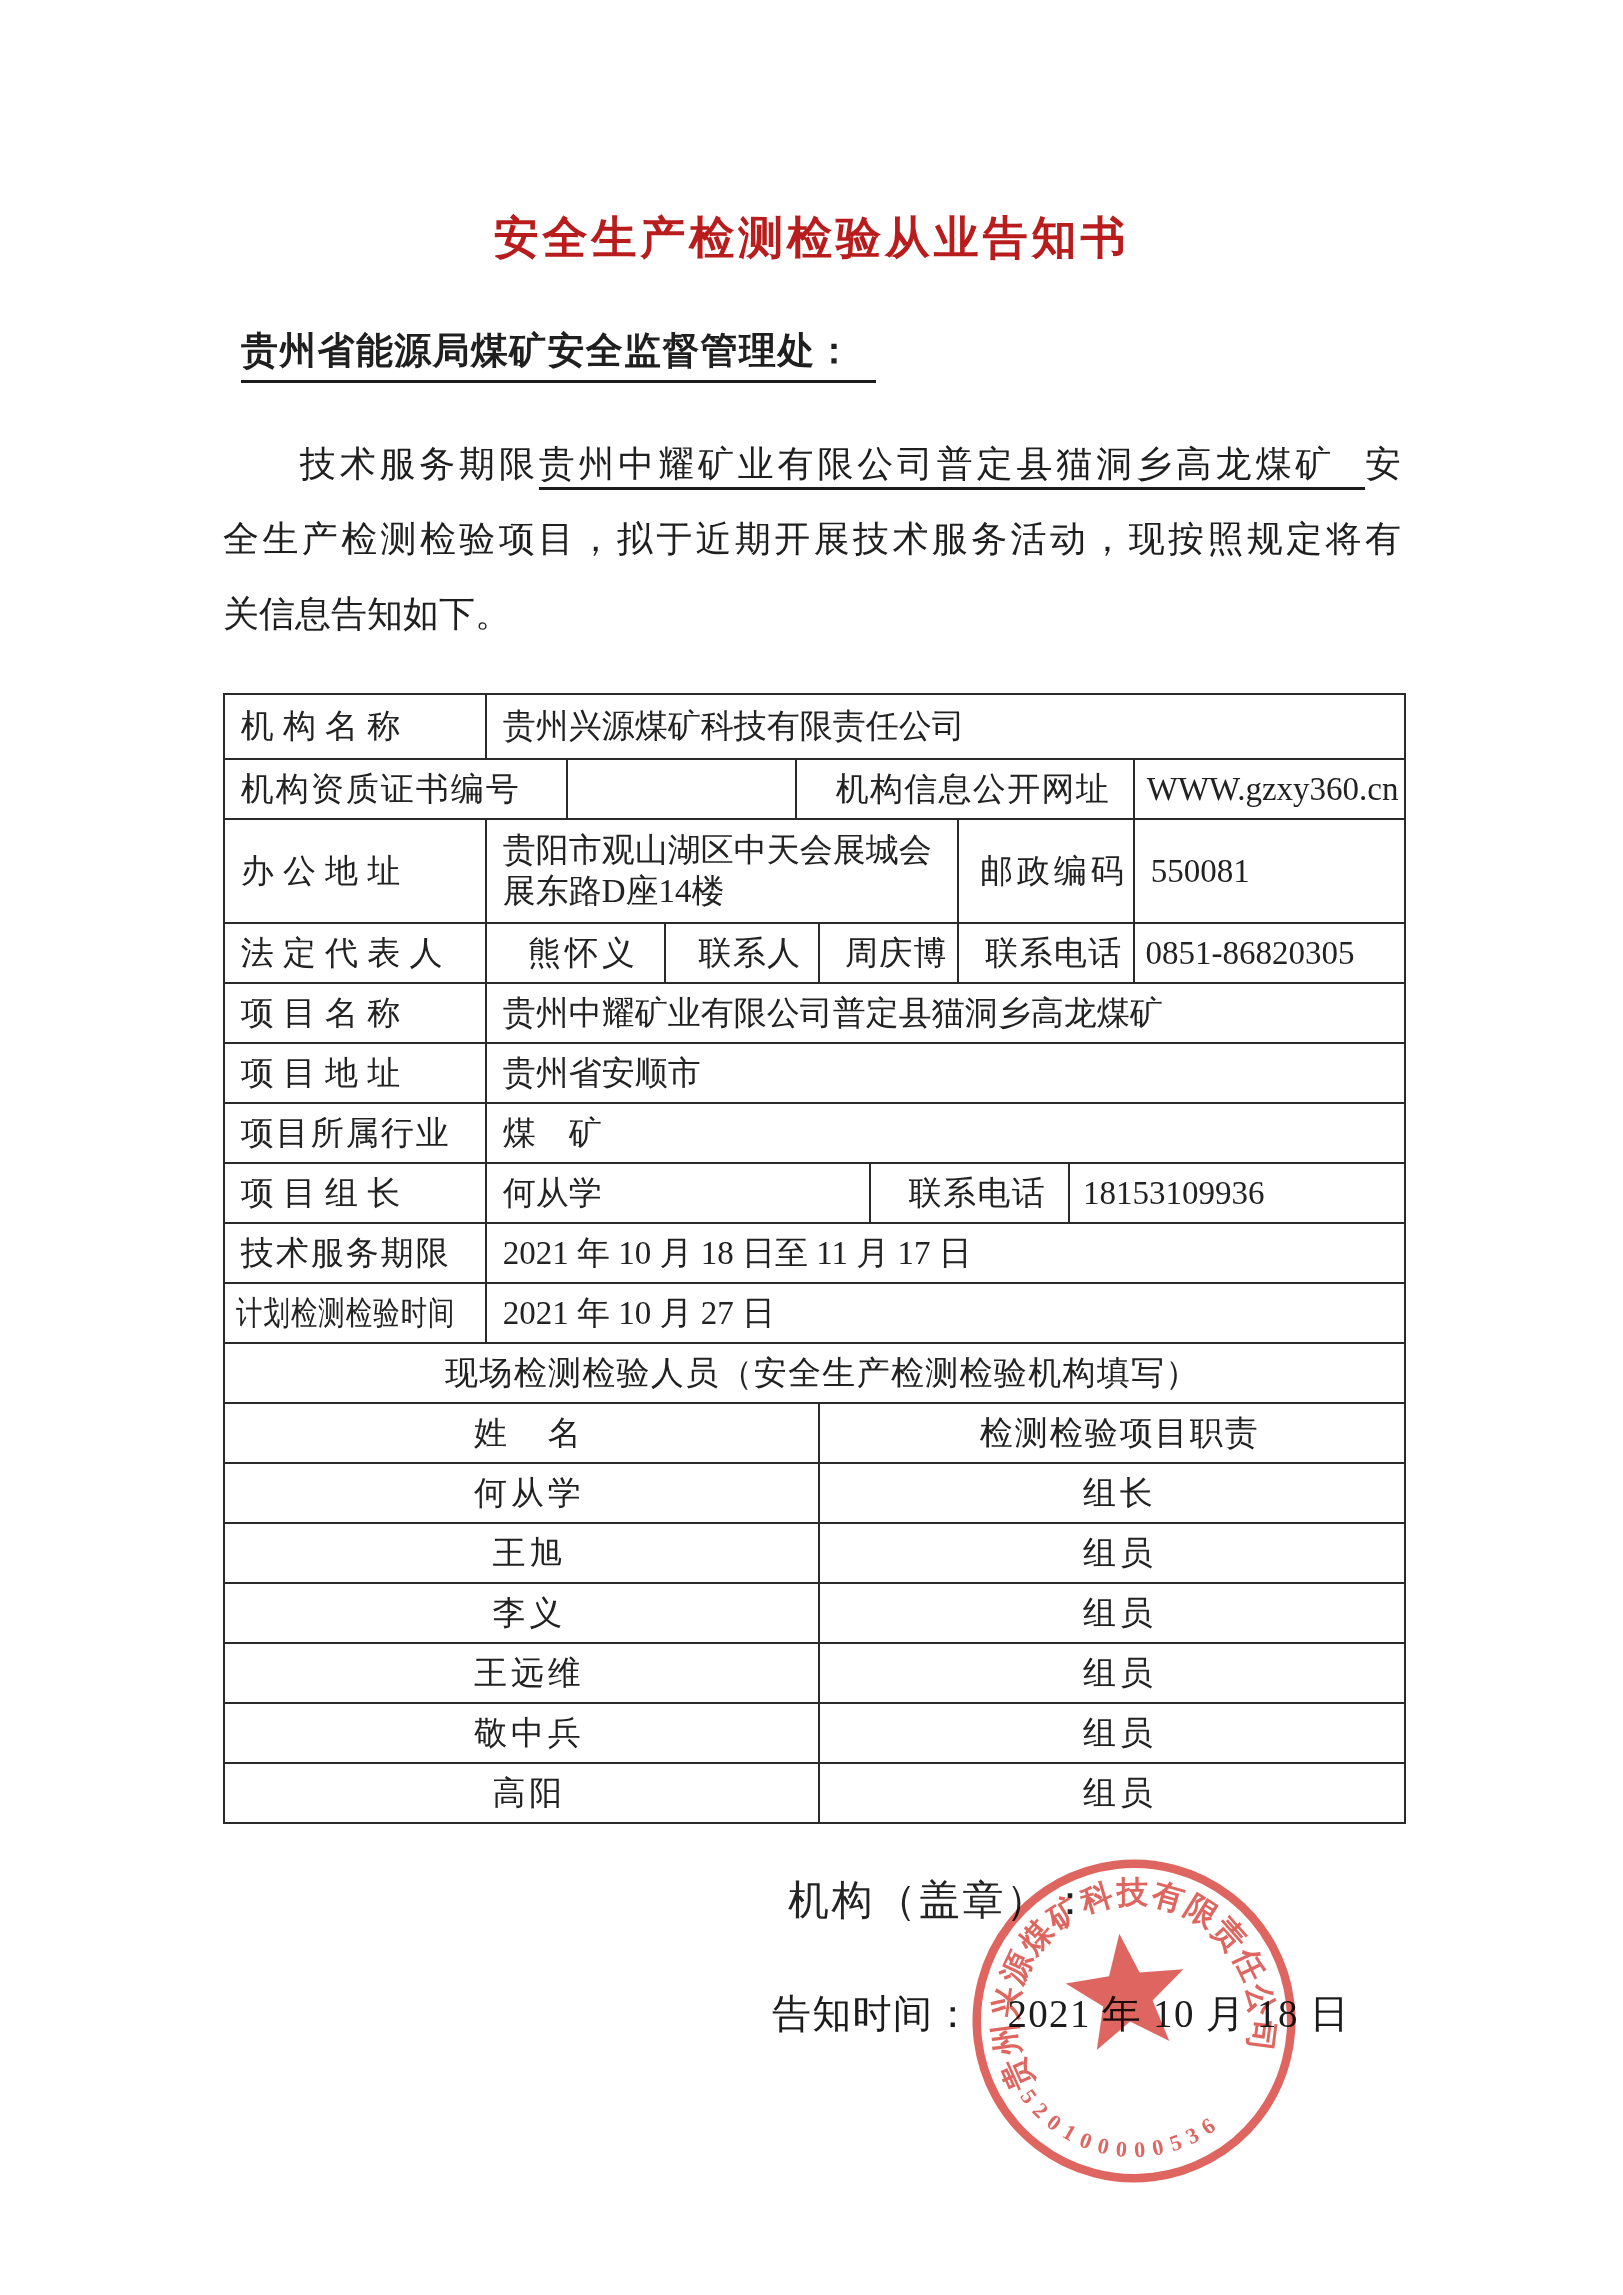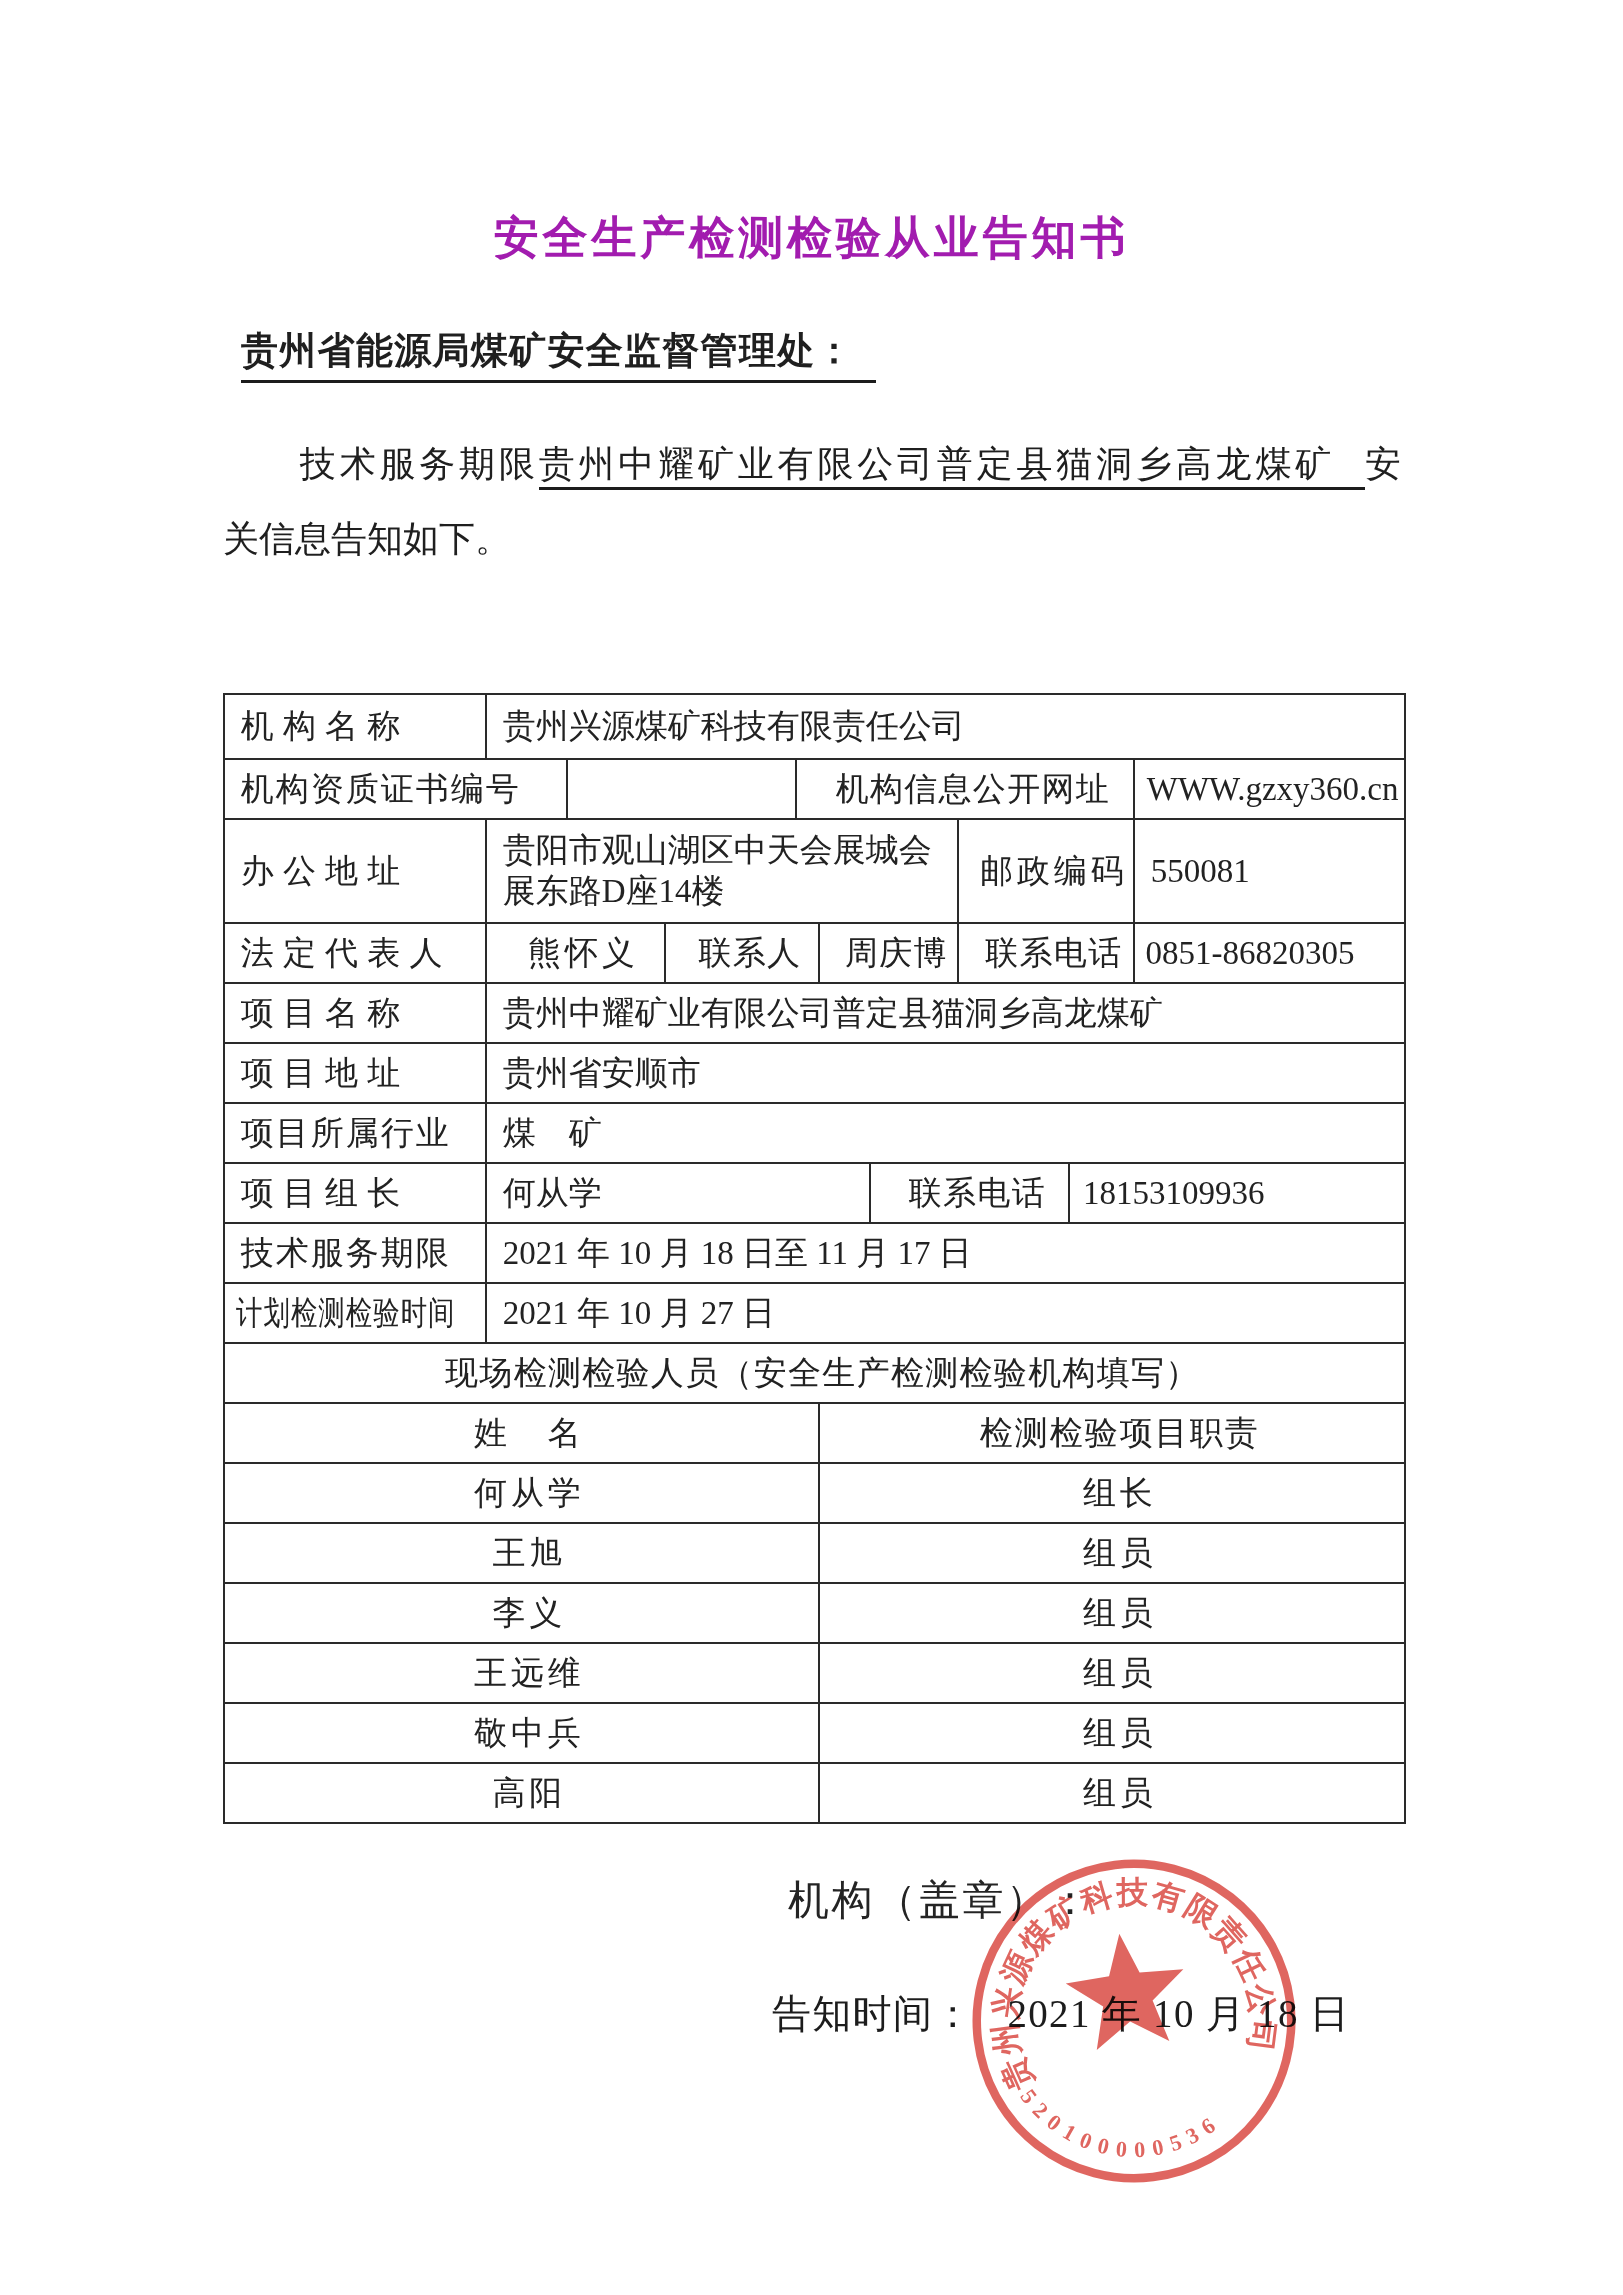--- a/index.html
+++ b/index.html
@@ -9,21 +9,21 @@
     position:relative;
     overflow:hidden;
     font-family:"Liberation Serif","DejaVu Serif",serif;
     color:#1f1f1f;
   }
   .page-title{
     position:absolute;top:208px;left:0;width:1623px;
     text-align:center;
     font-family:"Liberation Sans","DejaVu Sans",sans-serif;
     font-weight:900;font-size:45px;letter-spacing:3.9px;
-    color:#a21caf;
+    color:#b91c1c;
   }
   .salutation{
     position:absolute;left:241px;top:326px;
     font-size:37px;font-weight:600;letter-spacing:1.3px;
   }
   .salutation .ul{
     border-bottom:3.9px solid #1c1c1c;
     padding-bottom:3.9px;padding-right:22px;
     display:inline-block;
   }
@@ -87,20 +87,21 @@
 <body>
 
 <div class="page-title">安全生产检测检验从业告知书</div>
 
 <div class="salutation">
   <span class="ul">贵州省能源局煤矿安全监督管理处：</span>
 </div>
 
 <div class="para">
   <div class="pline first"><span class="indent"></span><span>技术服务期限</span><span class="uline">贵州中耀矿业有限公司普定县猫洞乡高龙煤矿</span><span>安</span></div>
+  <div class="pline">全生产检测检验项目，拟于近期开展技术服务活动，现按照规定将有</div>
   <div class="pline last">关信息告知如下。</div>
 </div>
 
 <table class="doc">
   <colgroup>
     <col style="width:262px">
       <col style="width:81px">
       <col style="width:98px">
     <col style="width:131px">
       <col style="width:23px">

